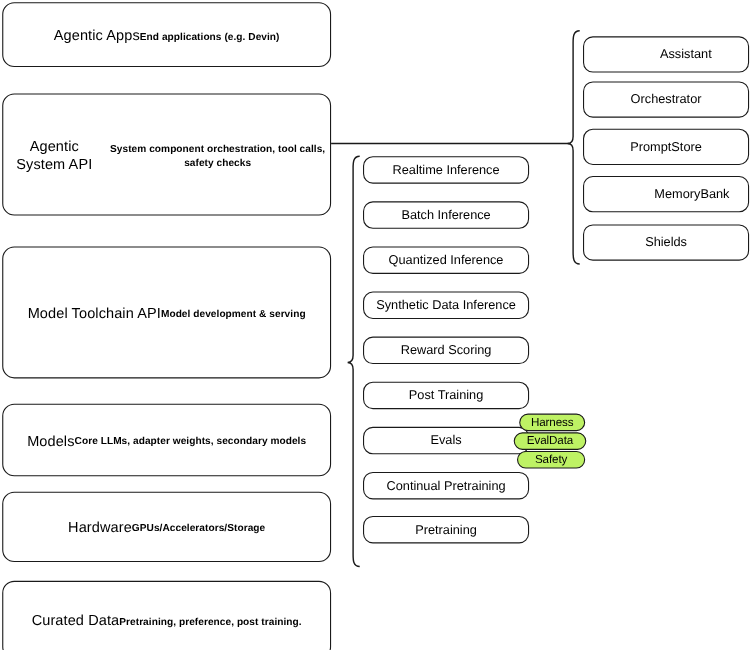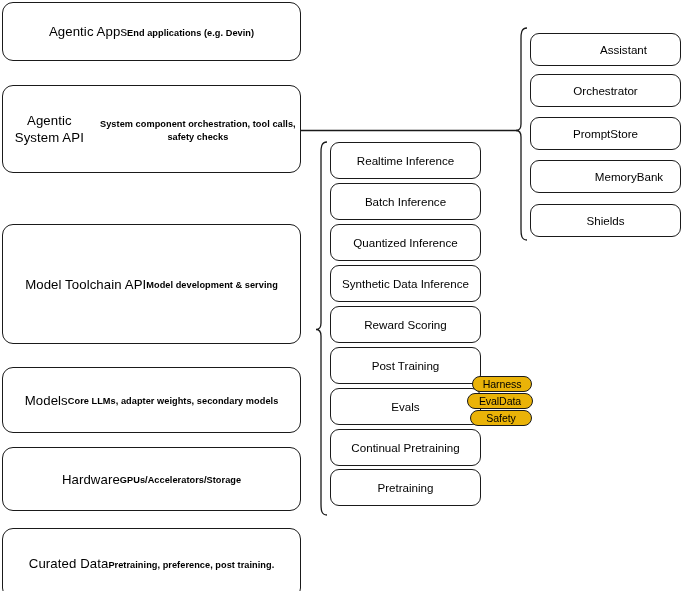--- a/index.html
+++ b/index.html
@@ -53,21 +53,21 @@
     margin-top: 3px;
     letter-spacing: 0.05px;
     font-weight: bold;
   }
 
   
   .cap {
     border-radius: 9px;
     left: 330px;
     width: 151px;
-    height: 37px;
+    height: 25px;
   }
   .cap .title {
     font-size: 11.6px;
     line-height: 15px;
   }
 
   
   .comp {
     border-radius: 9px;
     left: 530px;
@@ -77,21 +77,21 @@
   .comp .title {
     font-size: 11.6px;
     line-height: 15px;
   }
 
   
   .pill {
     position: absolute;
     box-sizing: border-box;
     border: 1.3px solid #1a1a1a;
-    background: #eab308;
+    background: #bef264;
     border-radius: 999px;
     height: 16px;
     display: flex;
     align-items: center;
     justify-content: center;
     font-size: 10.6px;
     line-height: 14px;
     letter-spacing: -0.1px;
     white-space: nowrap;
   }
@@ -136,21 +136,21 @@
              C 319,329.5 321,331 321,336
              L 321,504
              C 321,509 321,515 327,515"></path>
   </svg>
 
   <div class="node layer" style="top:2px; height:59px;">
     <div class="title">Agentic Apps</div>
     <div class="subtitle">End applications (e.g. Devin)</div>
   </div>
 
-  <div class="node layer" style="top:85px; height:88px;">
+  <div class="node layer" style="top:85px; height:111px;">
     <div class="title">Agentic System API</div>
     <div class="subtitle">System component orchestration, tool calls, safety checks</div>
   </div>
 
   <div class="node layer" style="top:224px; height:120px;">
     <div class="title">Model Toolchain API</div>
     <div class="subtitle">Model development &amp; serving</div>
   </div>
 
   <div class="node layer" style="top:367px; height:66px;">

